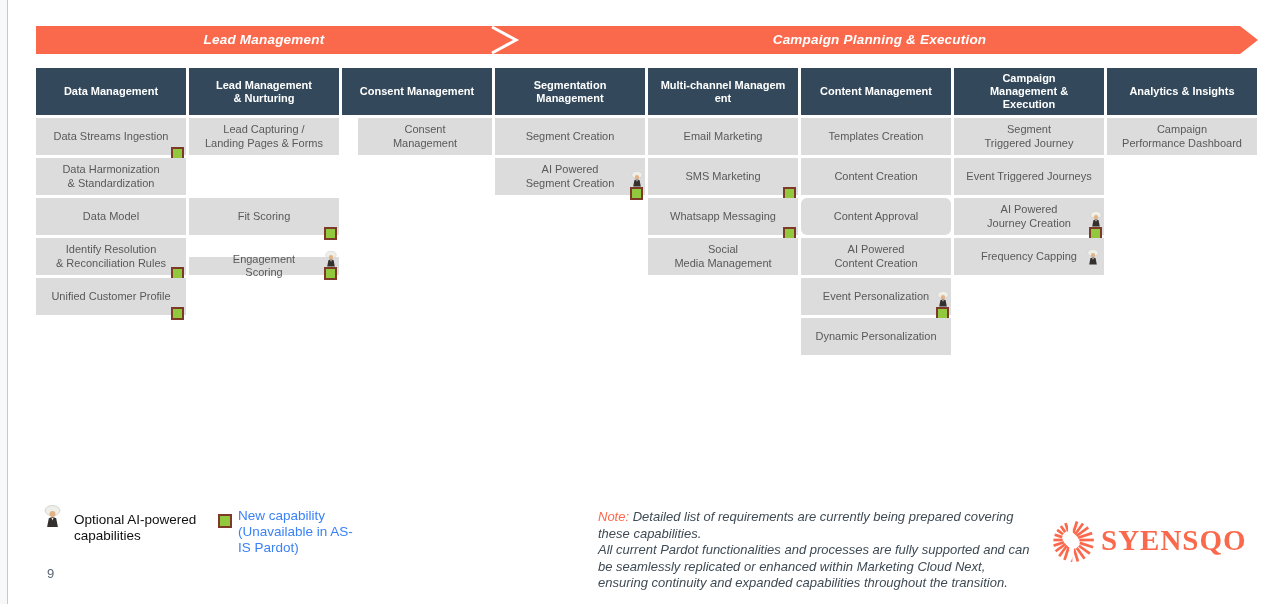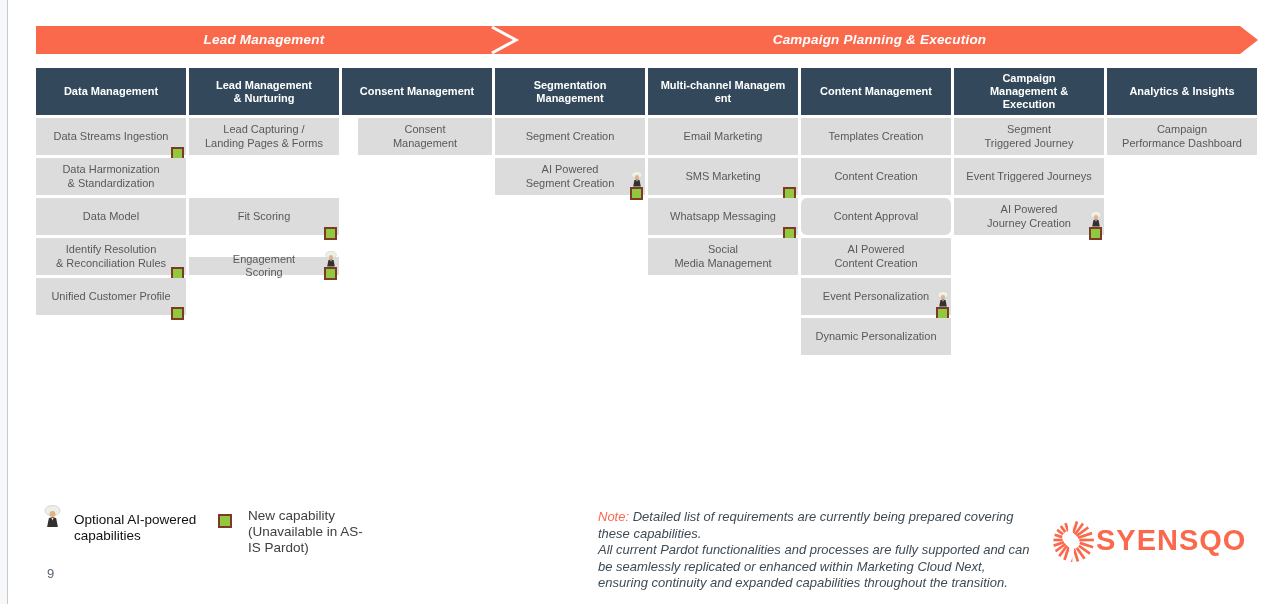--- a/index.html
+++ b/index.html
@@ -34,28 +34,28 @@
   .markers{position:absolute;right:2px;bottom:-5px;display:flex;flex-direction:column;align-items:center;}
   .markers.ai-only{bottom:auto;top:50%;transform:translateY(-50%);right:5px;}
   .green-box{width:13px;height:13px;background:var(--green);border:2px solid var(--green-border);box-sizing:border-box;}
   .einstein{width:12px;height:16px;display:block;}
 
   
   .legend-ai-icon{position:absolute;left:44px;top:505px;width:17px;height:23px;}
   .legend-ai-label{position:absolute;left:74px;top:512px;width:155px;font-size:13.5px;color:#101010;line-height:16px;}
   .legend-green{position:absolute;left:218px;top:514px;width:14px;height:14px;background:var(--green);
     border:2px solid var(--green-border);box-sizing:border-box;}
-  .legend-new-label{position:absolute;left:248px;top:508px;width:118px;font-size:13.5px;color:#404040;line-height:16px;}
+  .legend-new-label{position:absolute;left:238px;top:508px;width:118px;font-size:13.5px;color:#3b82f6;line-height:16px;}
   .page-number{position:absolute;left:47px;top:566px;font-size:13px;color:#5A6572;}
 
   .note{position:absolute;left:598px;top:509px;width:434px;font-size:13px;font-style:italic;
     color:#3E4A54;line-height:16.5px;white-space:pre-line;}
   .note-prefix{color:var(--accent);}
 
-  .logo{position:absolute;left:1046px;top:512px;display:flex;align-items:center;}
+  .logo{position:absolute;left:1046px;top:512px;display:flex;align-items:center;gap:5px;font-family:Liberation Serif, serif;}
   .logo-text{font-size:29px;font-weight:bold;color:var(--accent);letter-spacing:1px;}
 </style>
 </head>
 <body style="--accent: #FB694C; --header-dark: #33495B; --cell-gray: #DCDCDC; --green: #92C83E; --green-border: #7D3A28;">
 
 <div class="left-strip"></div>
 
 <svg class="banner-svg" width="1224" height="32">
   <polygon points="0,2 1204,2 1222,16 1204,30 0,30" fill="var(--accent)"></polygon>
   <polyline points="456,3 480,16 456,29" fill="none" stroke="#ffffff" stroke-width="3"></polyline>
@@ -123,20 +123,26 @@
     <div class="cap-cell" style="grid-area: 2 / 7;"><span>Segment
 Triggered Journey</span></div>
     <div class="cap-cell" style="grid-area: 3 / 7;"><span>Event Triggered Journeys</span></div>
     <div class="cap-cell" style="grid-area: 4 / 7;"><span>AI Powered
 Journey Creation</span><div class="markers"><svg class="einstein" viewBox="0 0 12 16">
           <ellipse cx="6" cy="3.8" rx="5.3" ry="3.6" fill="#EFEFEA" stroke="#C9C9C2" stroke-width="0.5"></ellipse>
           <circle cx="6" cy="6.2" r="2.1" fill="#E2B184"></circle>
           <path d="M2.2,15.5 L3.4,9.3 Q6,7.9 8.6,9.3 L9.8,15.5 Z" fill="#33302D"></path>
           <path d="M5.3,9 L6,10.8 L6.7,9 Z" fill="#F5F5F0"></path>
         </svg><div class="green-box"></div></div></div>
+    <div class="cap-cell" style="grid-area: 5 / 7;"><span>Frequency Capping</span><div class="markers ai-only"><svg class="einstein" viewBox="0 0 12 16">
+          <ellipse cx="6" cy="3.8" rx="5.3" ry="3.6" fill="#EFEFEA" stroke="#C9C9C2" stroke-width="0.5"></ellipse>
+          <circle cx="6" cy="6.2" r="2.1" fill="#E2B184"></circle>
+          <path d="M2.2,15.5 L3.4,9.3 Q6,7.9 8.6,9.3 L9.8,15.5 Z" fill="#33302D"></path>
+          <path d="M5.3,9 L6,10.8 L6.7,9 Z" fill="#F5F5F0"></path>
+        </svg></div></div>
     <div class="header-cell" style="grid-area: 1 / 8;">Analytics &amp; Insights</div>
     <div class="cap-cell" style="grid-area: 2 / 8;"><span>Campaign
 Performance Dashboard</span></div>
   </div>
 
 <svg class="legend-ai-icon" viewBox="0 0 12 16">
   <ellipse cx="6" cy="3.8" rx="5.3" ry="3.6" fill="#EFEFEA" stroke="#C9C9C2" stroke-width="0.5"></ellipse>
   <circle cx="6" cy="6.2" r="2.1" fill="#E2B184"></circle>
   <path d="M2.2,15.5 L3.4,9.3 Q6,7.9 8.6,9.3 L9.8,15.5 Z" fill="#33302D"></path>
   <path d="M5.3,9 L6,10.8 L6.7,9 Z" fill="#F5F5F0"></path>

